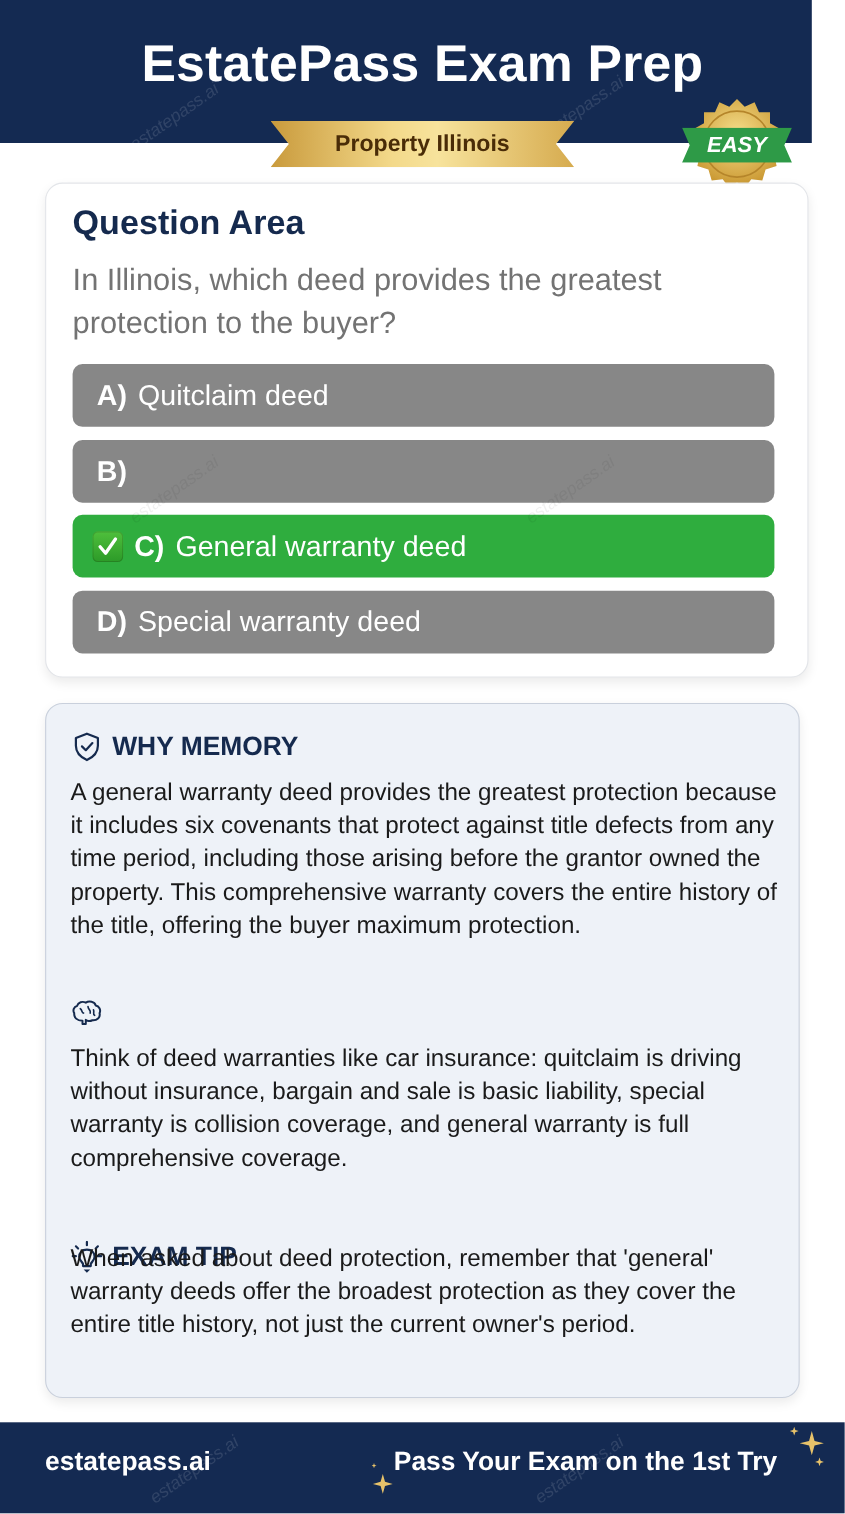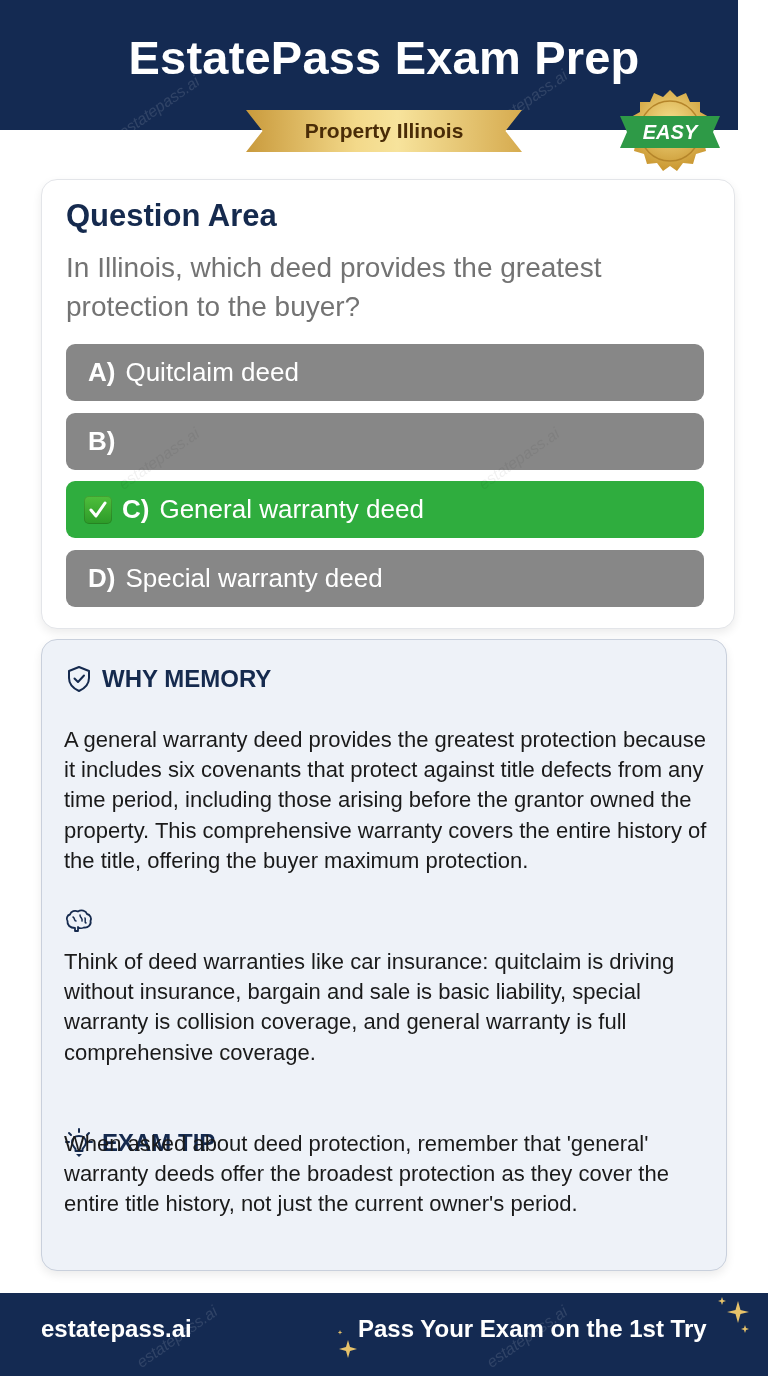--- a/index.html
+++ b/index.html
@@ -30,21 +30,20 @@
     background: #2e9a47;
     clip-path: polygon(0 0, 100% 0, 93% 50%, 100% 100%, 0 100%, 7% 50%);
     display: flex; align-items: center; justify-content: center;
   }
   .seal-band span { color: #fff; font-size: 20px; font-weight: 700; }
 
   .card {
     position: absolute; left: 41px; top: 166px; width: 694px; height: 450px;
     background: #fff; border: 1px solid #e3e5e9; border-radius: 16px;
     box-shadow: 0 4px 10px rgba(0,0,0,0.08);
-    margin-top: 13px;
   }
   .card-title {
     position: absolute; left: 24px; top: 18px; font-size: 31px; font-weight: 700; color: #152a4e;
   }
   .question {
     position: absolute; left: 24px; top: 68px; width: 630px;
     font-size: 28px; line-height: 39px; color: #737373;
   }
   .option {
     position: absolute; left: 24px; width: 638px; height: 57px;
@@ -153,21 +152,21 @@
 <div class="explain">
   <div class="sec-head" style="top:24px;">
     <span class="ic">
       <svg width="26" height="28" viewBox="0 0 26 28">
           <path d="M13 2 L23 6 V13 C23 19 18.5 23.5 13 26 C7.5 23.5 3 19 3 13 V6 Z" fill="none" stroke="#152a4e" stroke-width="2" stroke-linejoin="round"></path>
           <path d="M8.5 13.5 L12 17 L18 10.5" fill="none" stroke="#152a4e" stroke-width="2" stroke-linecap="round" stroke-linejoin="round"></path>
         </svg>
     </span>
     <span>WHY MEMORY</span>
   </div>
-  <div class="sec-body" style="top:65px;margin-top:20px;">A general warranty deed provides the greatest protection because it includes six covenants that protect against title defects from any time period, including those arising before the grantor owned the property. This comprehensive warranty covers the entire history of the title, offering the buyer maximum protection.</div>
+  <div class="sec-body" style="top:65px;">A general warranty deed provides the greatest protection because it includes six covenants that protect against title defects from any time period, including those arising before the grantor owned the property. This comprehensive warranty covers the entire history of the title, offering the buyer maximum protection.</div>
 
   <div class="sec-head" style="top:266px;">
     <span class="ic">
       <svg width="28" height="26" viewBox="0 0 28 26">
           <path d="M10 23 V20 C5 20 2 17 2.5 13 C1 11 2 7 5 6.5 C6 3 10 2 13 3.5 C16 1.5 21 2.5 22 6 C25 6.5 27 10 25.5 13 C26.5 17 23 20 19 19.5 C17 20.5 14 20.5 13 19 V23 Z" fill="none" stroke="#152a4e" stroke-width="1.8" stroke-linejoin="round"></path>
           <path d="M8 9 C10 10 9 13 11 13 M15 7 C15 10 18 10 17 13 M20 10 C21 12 19 14 21 15" fill="none" stroke="#152a4e" stroke-width="1.5" stroke-linecap="round"></path>
         </svg>
     </span>
   </div>
   <div class="sec-body" style="top:307px;">Think of deed warranties like car insurance: quitclaim is driving without insurance, bargain and sale is basic liability, special warranty is collision coverage, and general warranty is full comprehensive coverage.</div>

